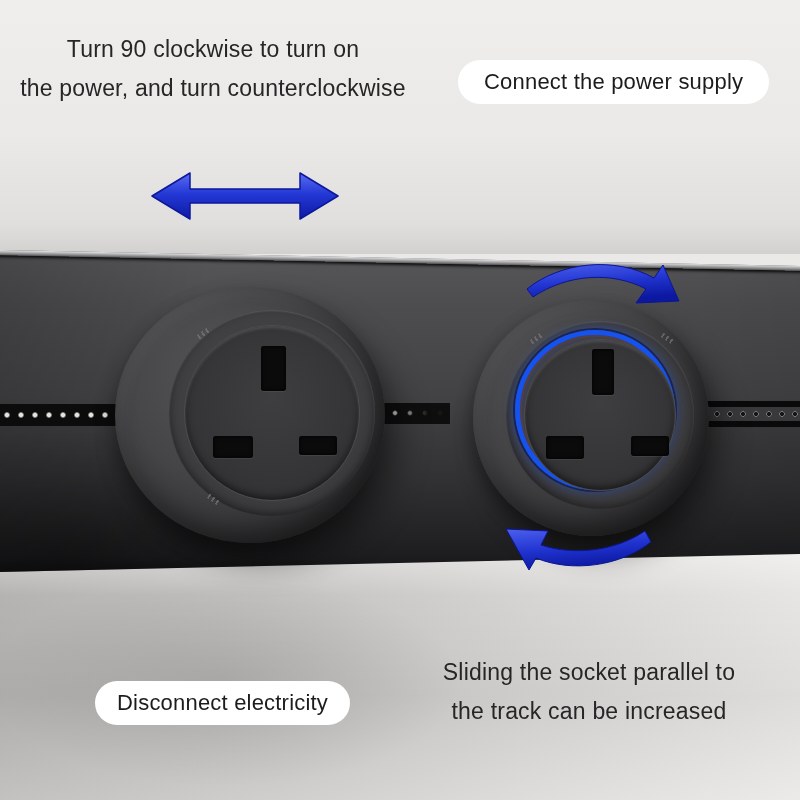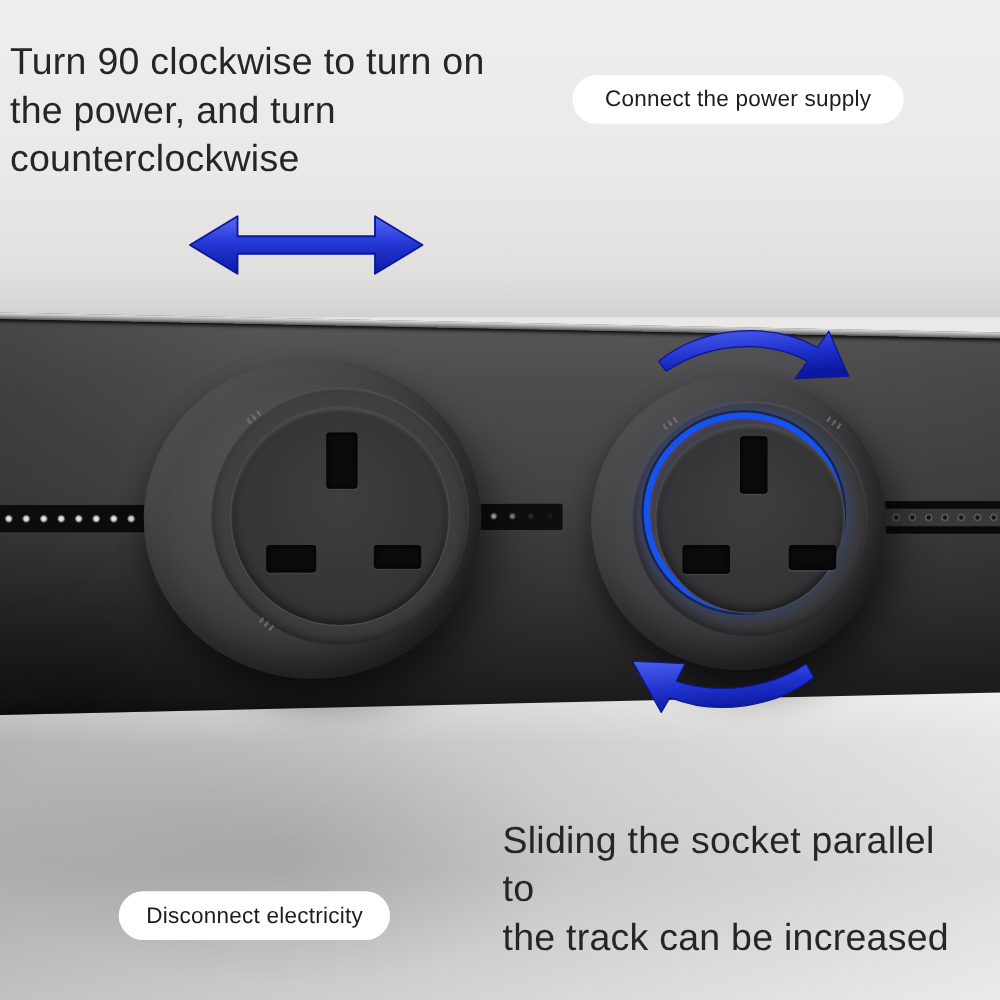--- a/index.html
+++ b/index.html
@@ -84,28 +84,28 @@
   .socket-right .pin-live{left:21px;top:96px;width:38px;height:23px;}
   .socket-right .pin-neutral{left:106px;top:96px;width:38px;height:20px;}
   .mark{position:absolute;width:13px;height:5px;opacity:.55;
     background:repeating-linear-gradient(90deg,#85858a 0 2px,transparent 2px 5px);}
   .socket-left .mark-a{left:82px;top:44px;transform:rotate(-38deg);}
   .socket-left .mark-b{left:92px;top:210px;transform:rotate(38deg);}
   .socket-right .mark-a{left:57px;top:36px;transform:rotate(-35deg);}
   .socket-right .mark-b{left:188px;top:36px;transform:rotate(35deg);}
 
   
-  .note{position:absolute;color:var(--text);font-size:30px;line-height:39px;
+  .note{position:absolute;color:var(--text);font-size:23px;line-height:39px;text-align:center;
     letter-spacing:.2px;}
   .note-tl{left:8px;top:30px;width:410px;}
   .note-br{left:402px;top:629px;width:374px;margin-top:24px;}
-  .pill{position:absolute;background:var(--pill-background);color:#1c1c1c;font-size:18px;
+  .pill{position:absolute;background:var(--pill-background);color:#1c1c1c;font-size:22px;
     border-radius:26px;padding:9px 26px;white-space:nowrap;letter-spacing:.2px;}
   .pill-tr{left:458px;top:60px;}
-  .pill-bl{left:95px;top:713px;padding:9px 22px;text-align:right;}
+  .pill-bl{left:95px;top:681px;padding:9px 22px;text-align:right;}
 
   
   .arrows{position:absolute;left:0;top:0;width:800px;height:800px;pointer-events:none;}
 </style>
 </head>
 <body>
 
 <div class="stage">
 
   <div class="bg-top"></div>

